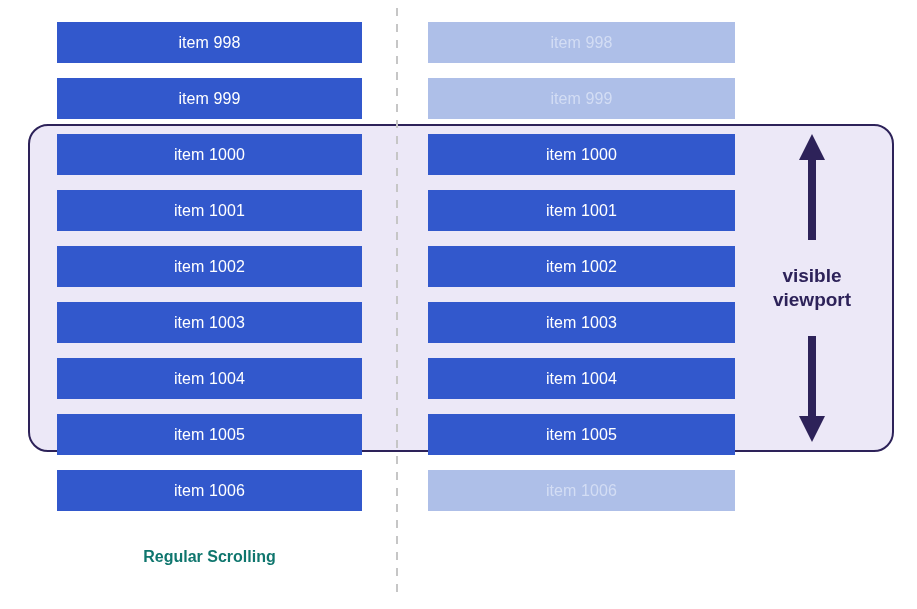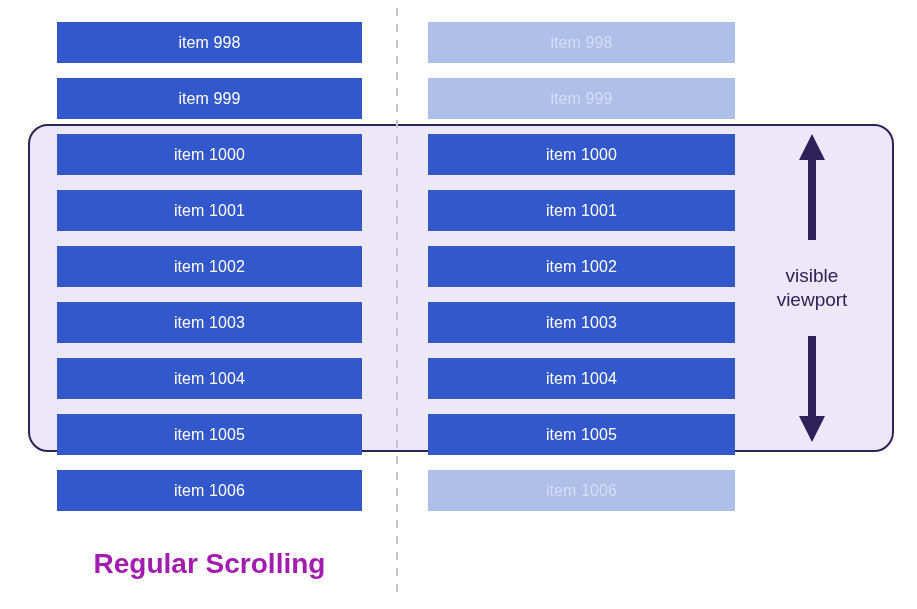--- a/index.html
+++ b/index.html
@@ -85,35 +85,35 @@
     display: flex;
     flex-direction: column;
     align-items: center;
     justify-content: space-between;
   }
 
   .vp-arrow { display: block; }
 
   #viewport-label {
     font-size: 19px;
-    font-weight: normal;
+    font-weight: bold;
     color: #2d2259;
     text-align: center;
     line-height: 1.25;
     white-space: pre-line;
     user-select: none;
   }
 
   
   .caption {
     position: absolute;
     top: 548px;
-    font-size: 28px;
+    font-size: 16px;
     font-weight: bold;
-    color: #a21caf;
+    color: #0f766e;
     text-align: center;
     user-select: none;
   }
   #caption-regular { left: 57px;  width: 305px; }
   #caption-virtual { left: 428px; width: 307px; }
 </style>
 </head>
 <body>
 
 <div id="stage">

